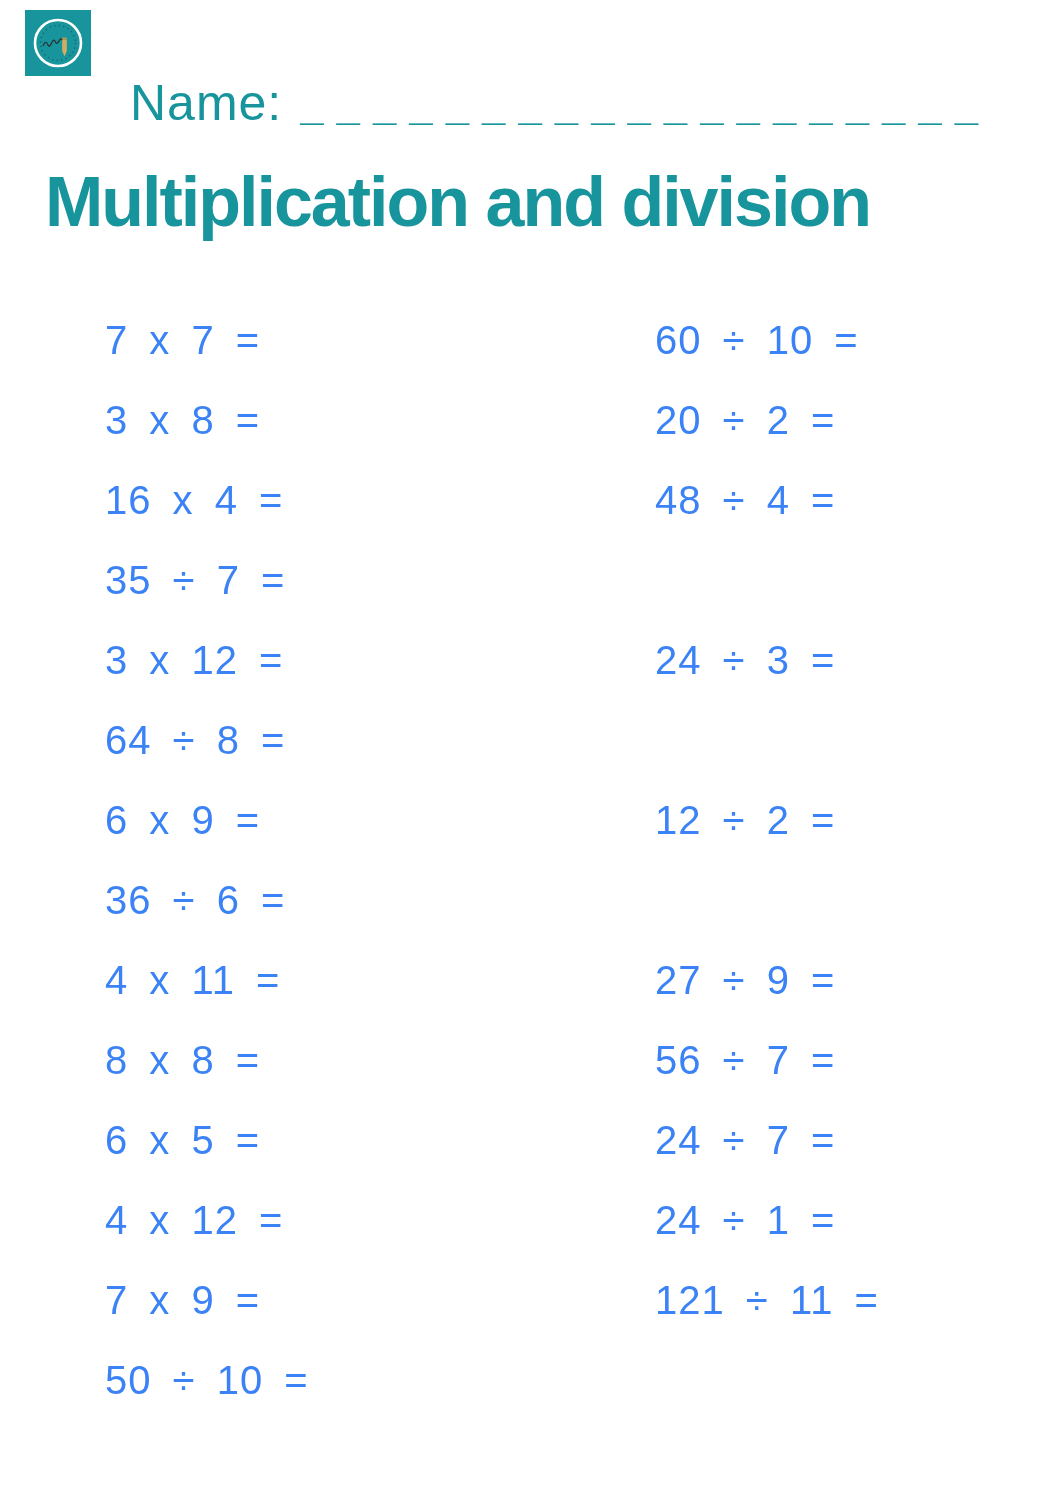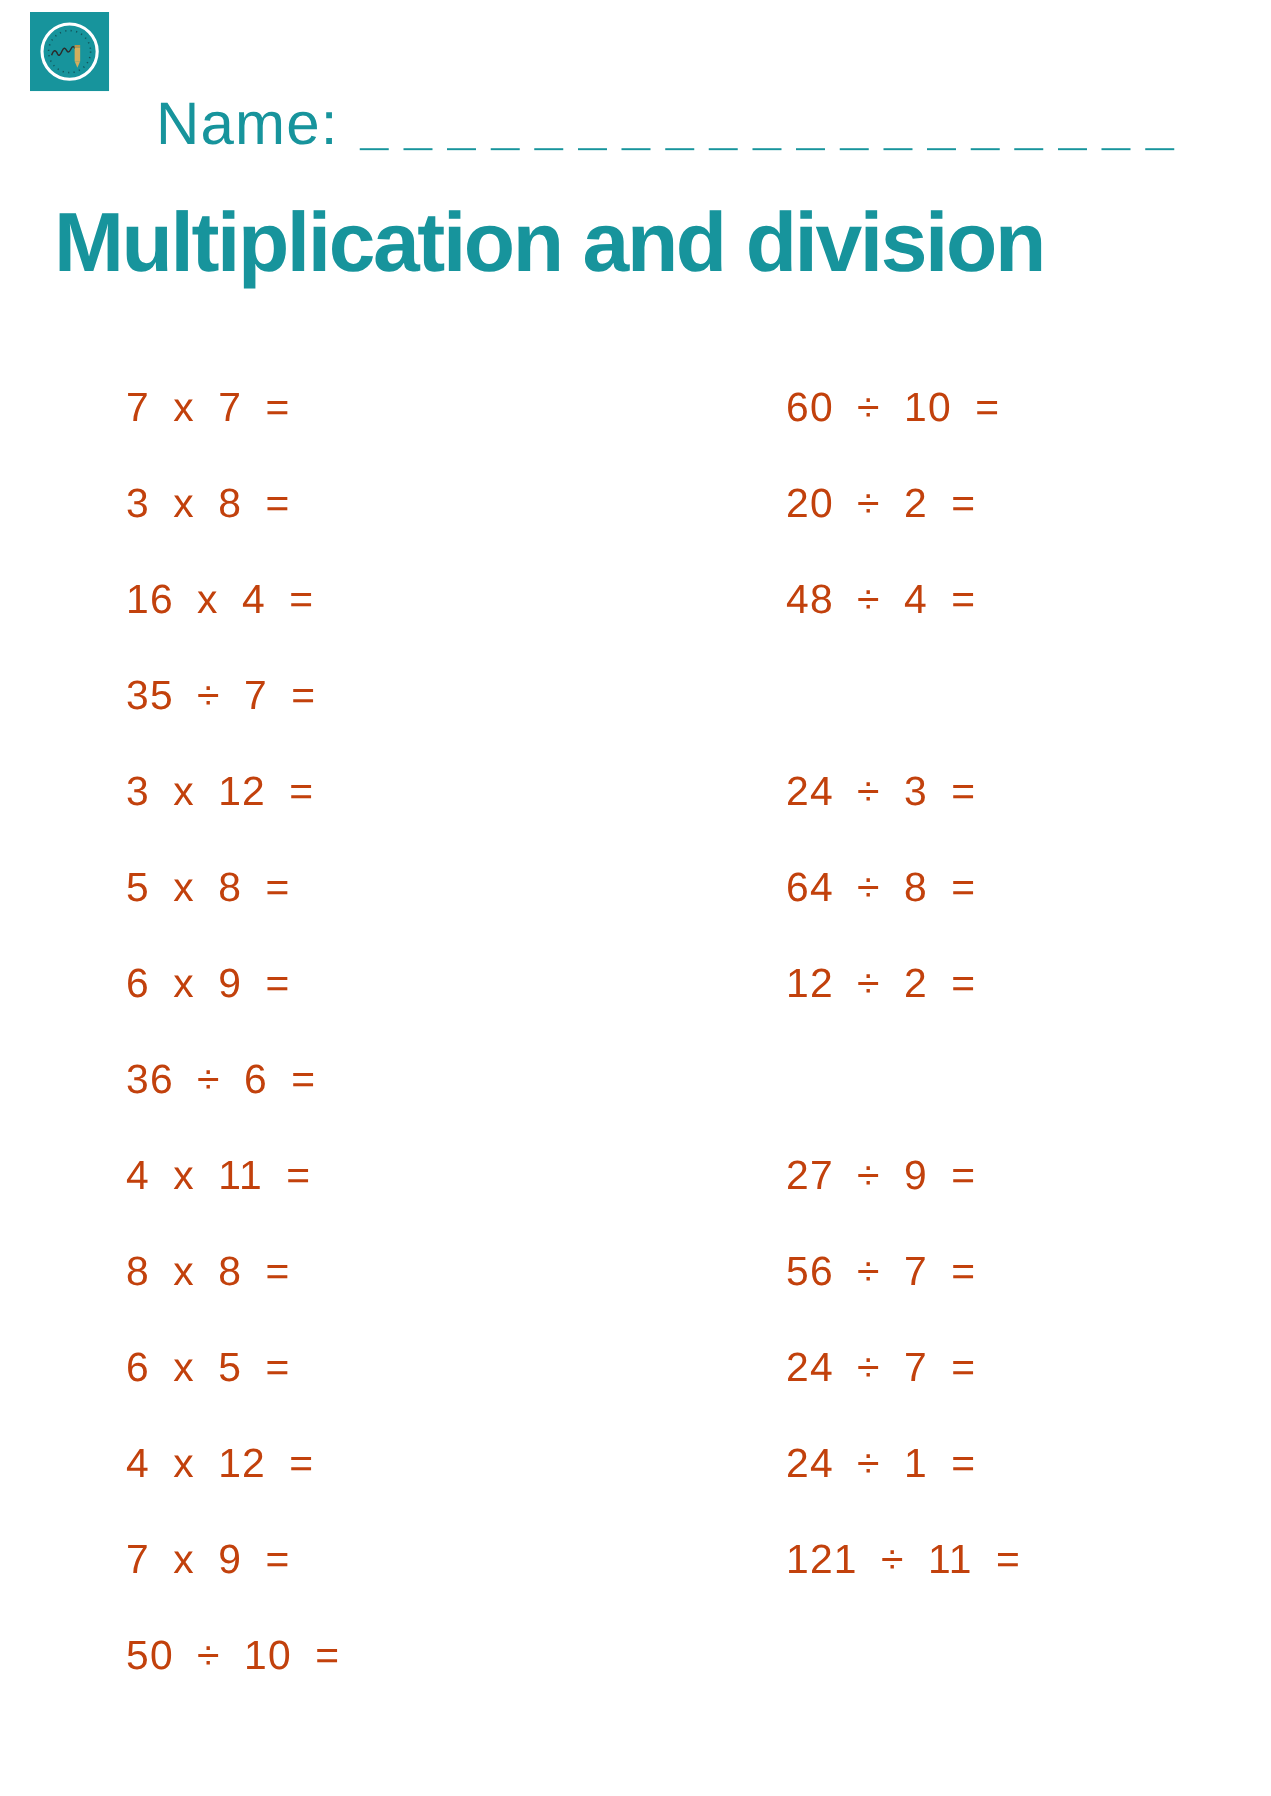--- a/index.html
+++ b/index.html
@@ -63,25 +63,25 @@
     top: 300px;
     width: 880px;
   }
   .problem-row {
     display: grid;
     grid-template-columns: 550px 1fr;
     height: 80px;
     align-items: center;
   }
   .problem {
-    font-size: 34px;
+    font-size: 40px;
     font-weight: 400;
     letter-spacing: 1px;
     word-spacing: 9px;
-    color: #c2410c;
+    color: #3b82f6;
     white-space: nowrap;
   }
 </style>
 </head>
 <body>
 
 <div class="logo">
   <svg width="66" height="66" viewBox="0 0 66 66">
     <rect x="0" y="0" width="66" height="66" fill="#17949C"></rect>
     <circle cx="33" cy="33" r="23" fill="none" stroke="#FFFFFF" stroke-width="2.6"></circle>
@@ -115,21 +115,20 @@
     <div class="problem">48 ÷ 4 =</div>
   </div>
   <div class="problem-row">
     <div class="problem">35 ÷ 7 =</div>
   </div>
   <div class="problem-row">
     <div class="problem">3 x 12 =</div>
     <div class="problem">24 ÷ 3 =</div>
   </div>
   <div class="problem-row">
-    <div class="problem">5 x 8 =</div>
     <div class="problem">64 ÷ 8 =</div>
   </div>
   <div class="problem-row">
     <div class="problem">6 x 9 =</div>
     <div class="problem">12 ÷ 2 =</div>
   </div>
   <div class="problem-row">
     <div class="problem">36 ÷ 6 =</div>
   </div>
   <div class="problem-row">

